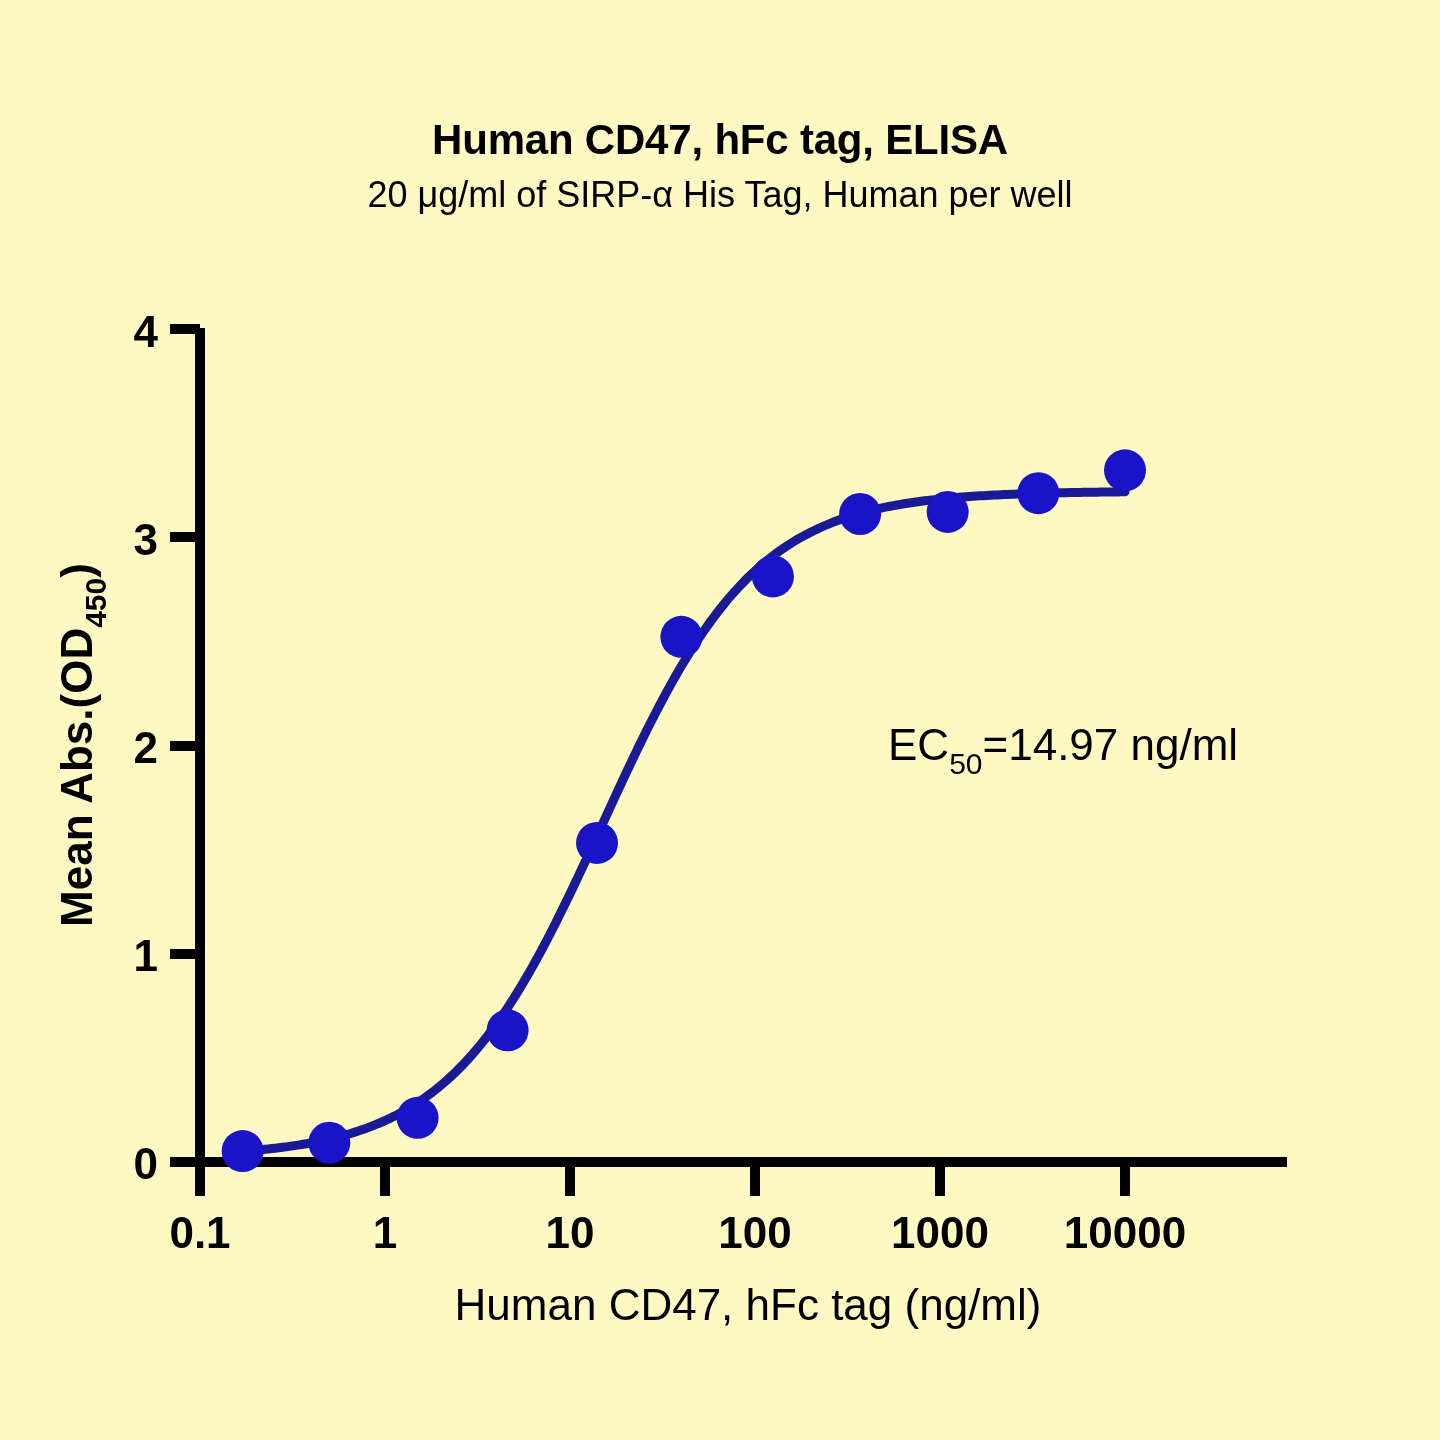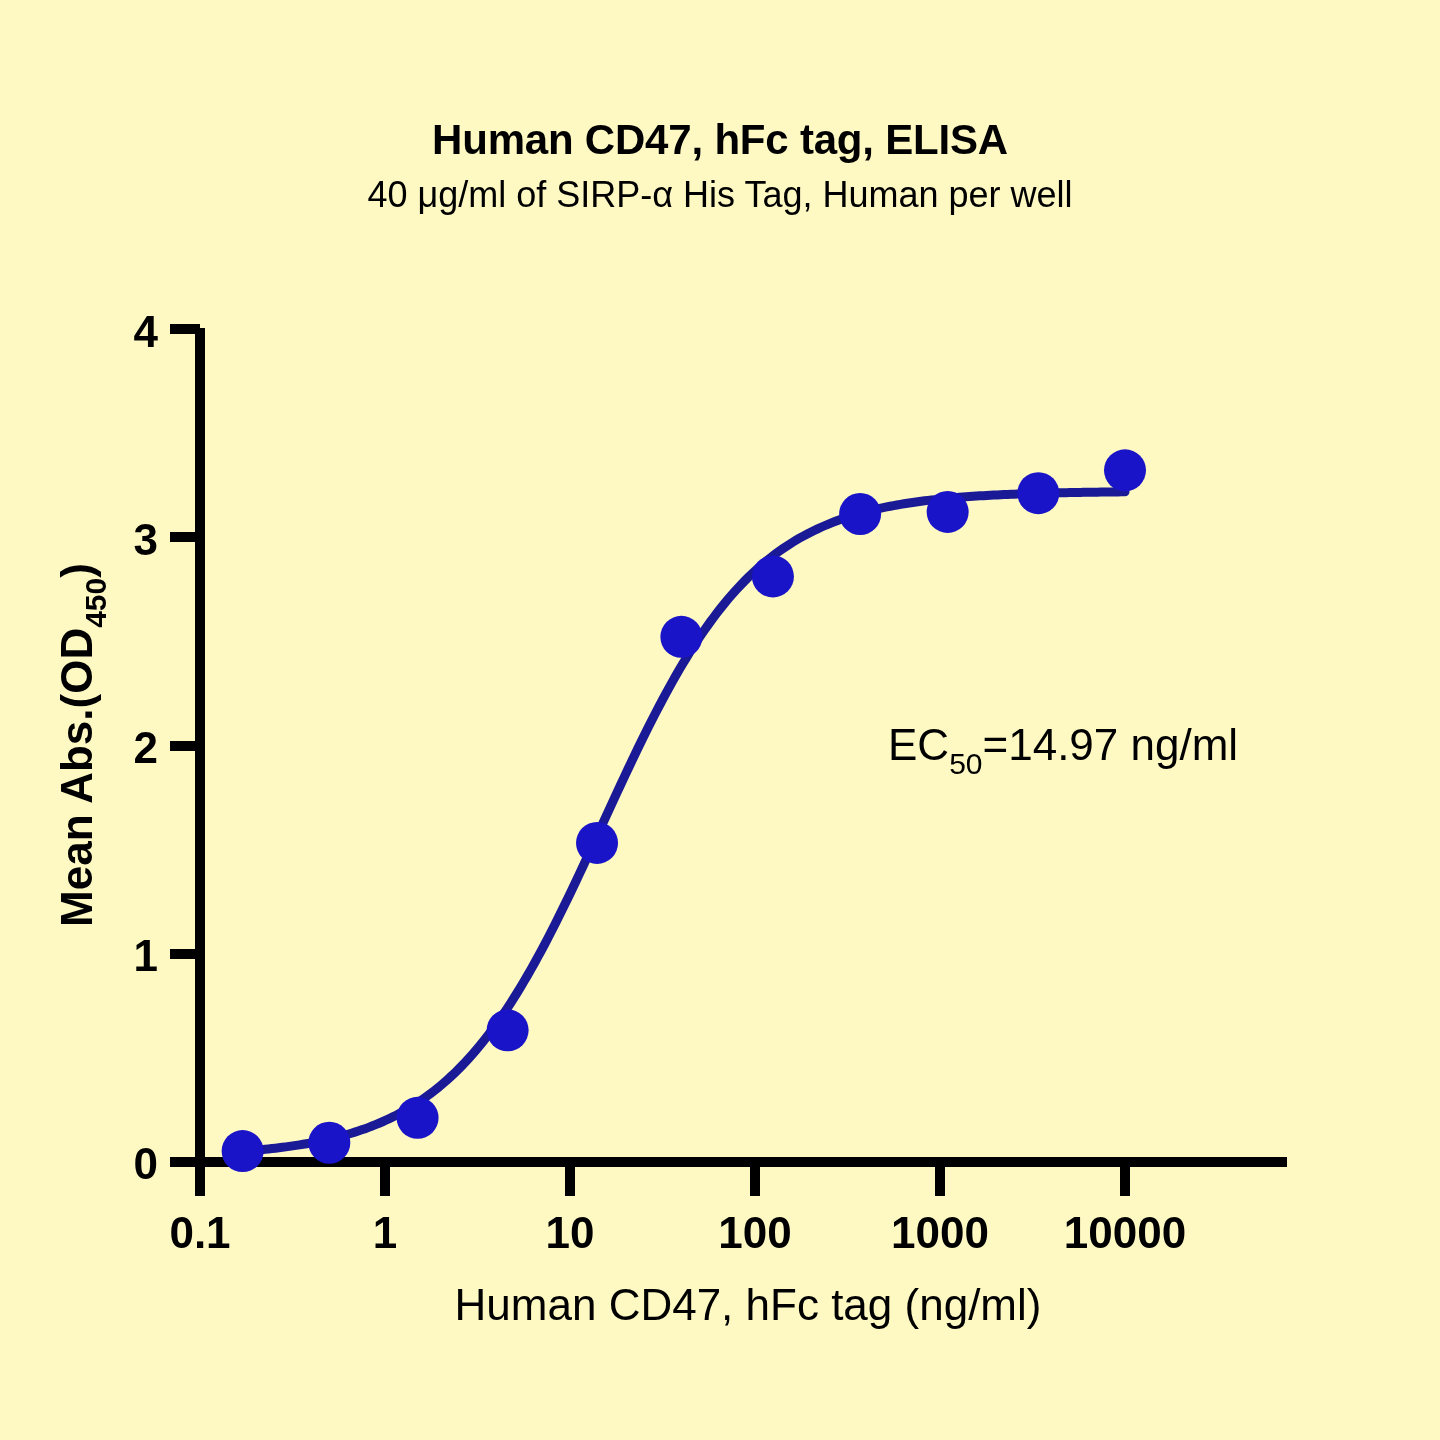--- a/index.html
+++ b/index.html
@@ -76,21 +76,21 @@
     font-size: 30px;
   }
 </style>
 </head>
 <body>
 
 <div id="figure">
 
   <div id="title-block">
     <div id="chart-title">Human CD47, hFc tag, ELISA</div>
-    <div id="chart-subtitle">40 μg/ml of SIRP-α His Tag, Human per well</div>
+    <div id="chart-subtitle">20 μg/ml of SIRP-α His Tag, Human per well</div>
   </div>
 
   <svg id="plot-svg" width="1440" height="1440" viewBox="0 0 1440 1440">
 
     <line x1="200" y1="328" x2="200" y2="1162" stroke="#000000" stroke-width="10" stroke-linecap="butt"></line>
 
     <line x1="196" y1="1162" x2="1287" y2="1162" stroke="#000000" stroke-width="10" stroke-linecap="butt"></line>
 
     <g>
       <line x1="170" y1="1162" x2="200" y2="1162" stroke="#000000" stroke-width="10"></line>

